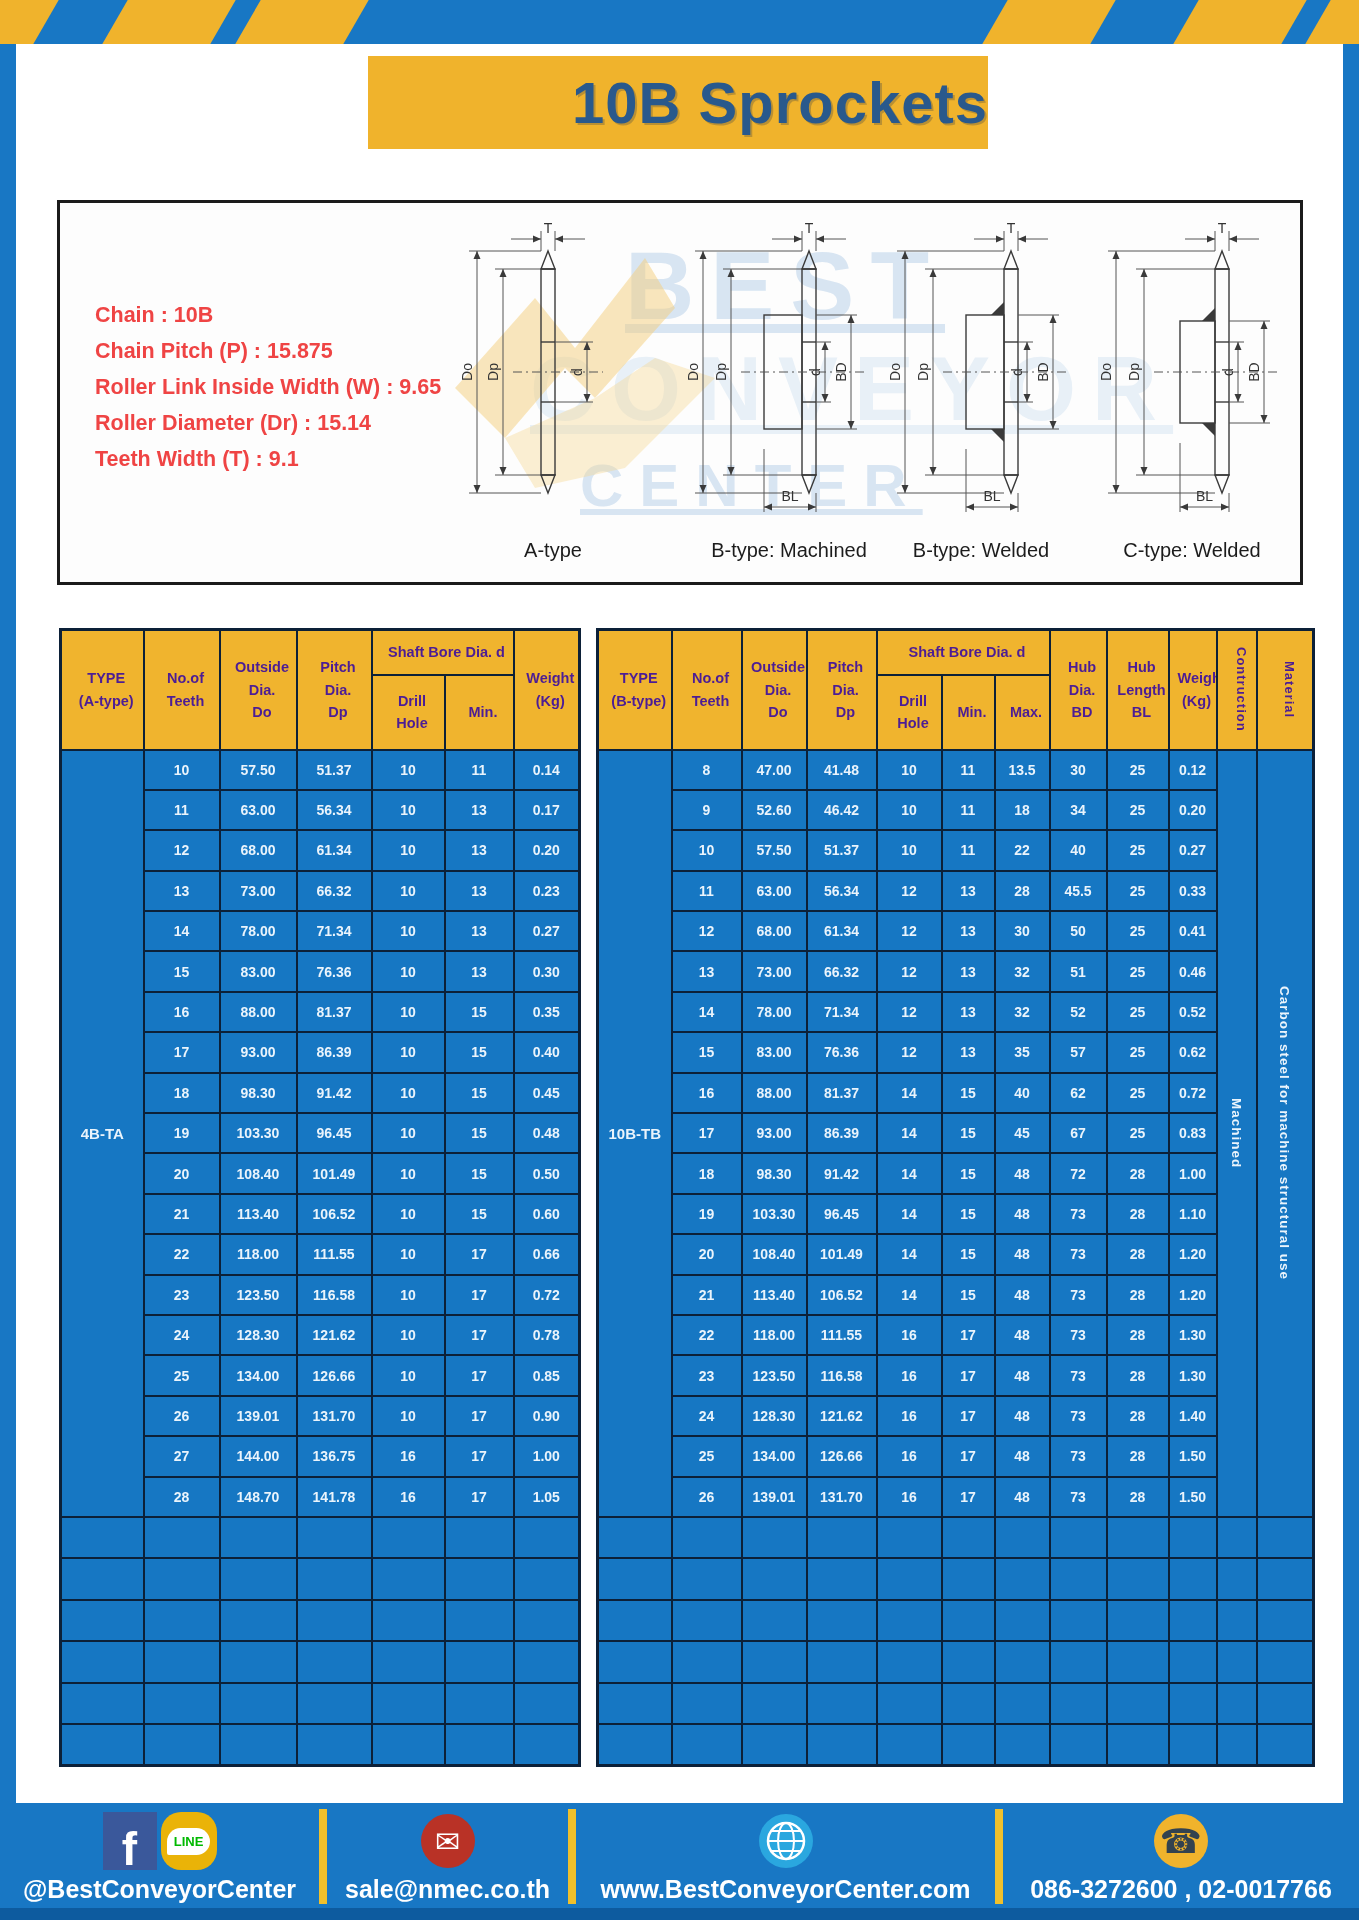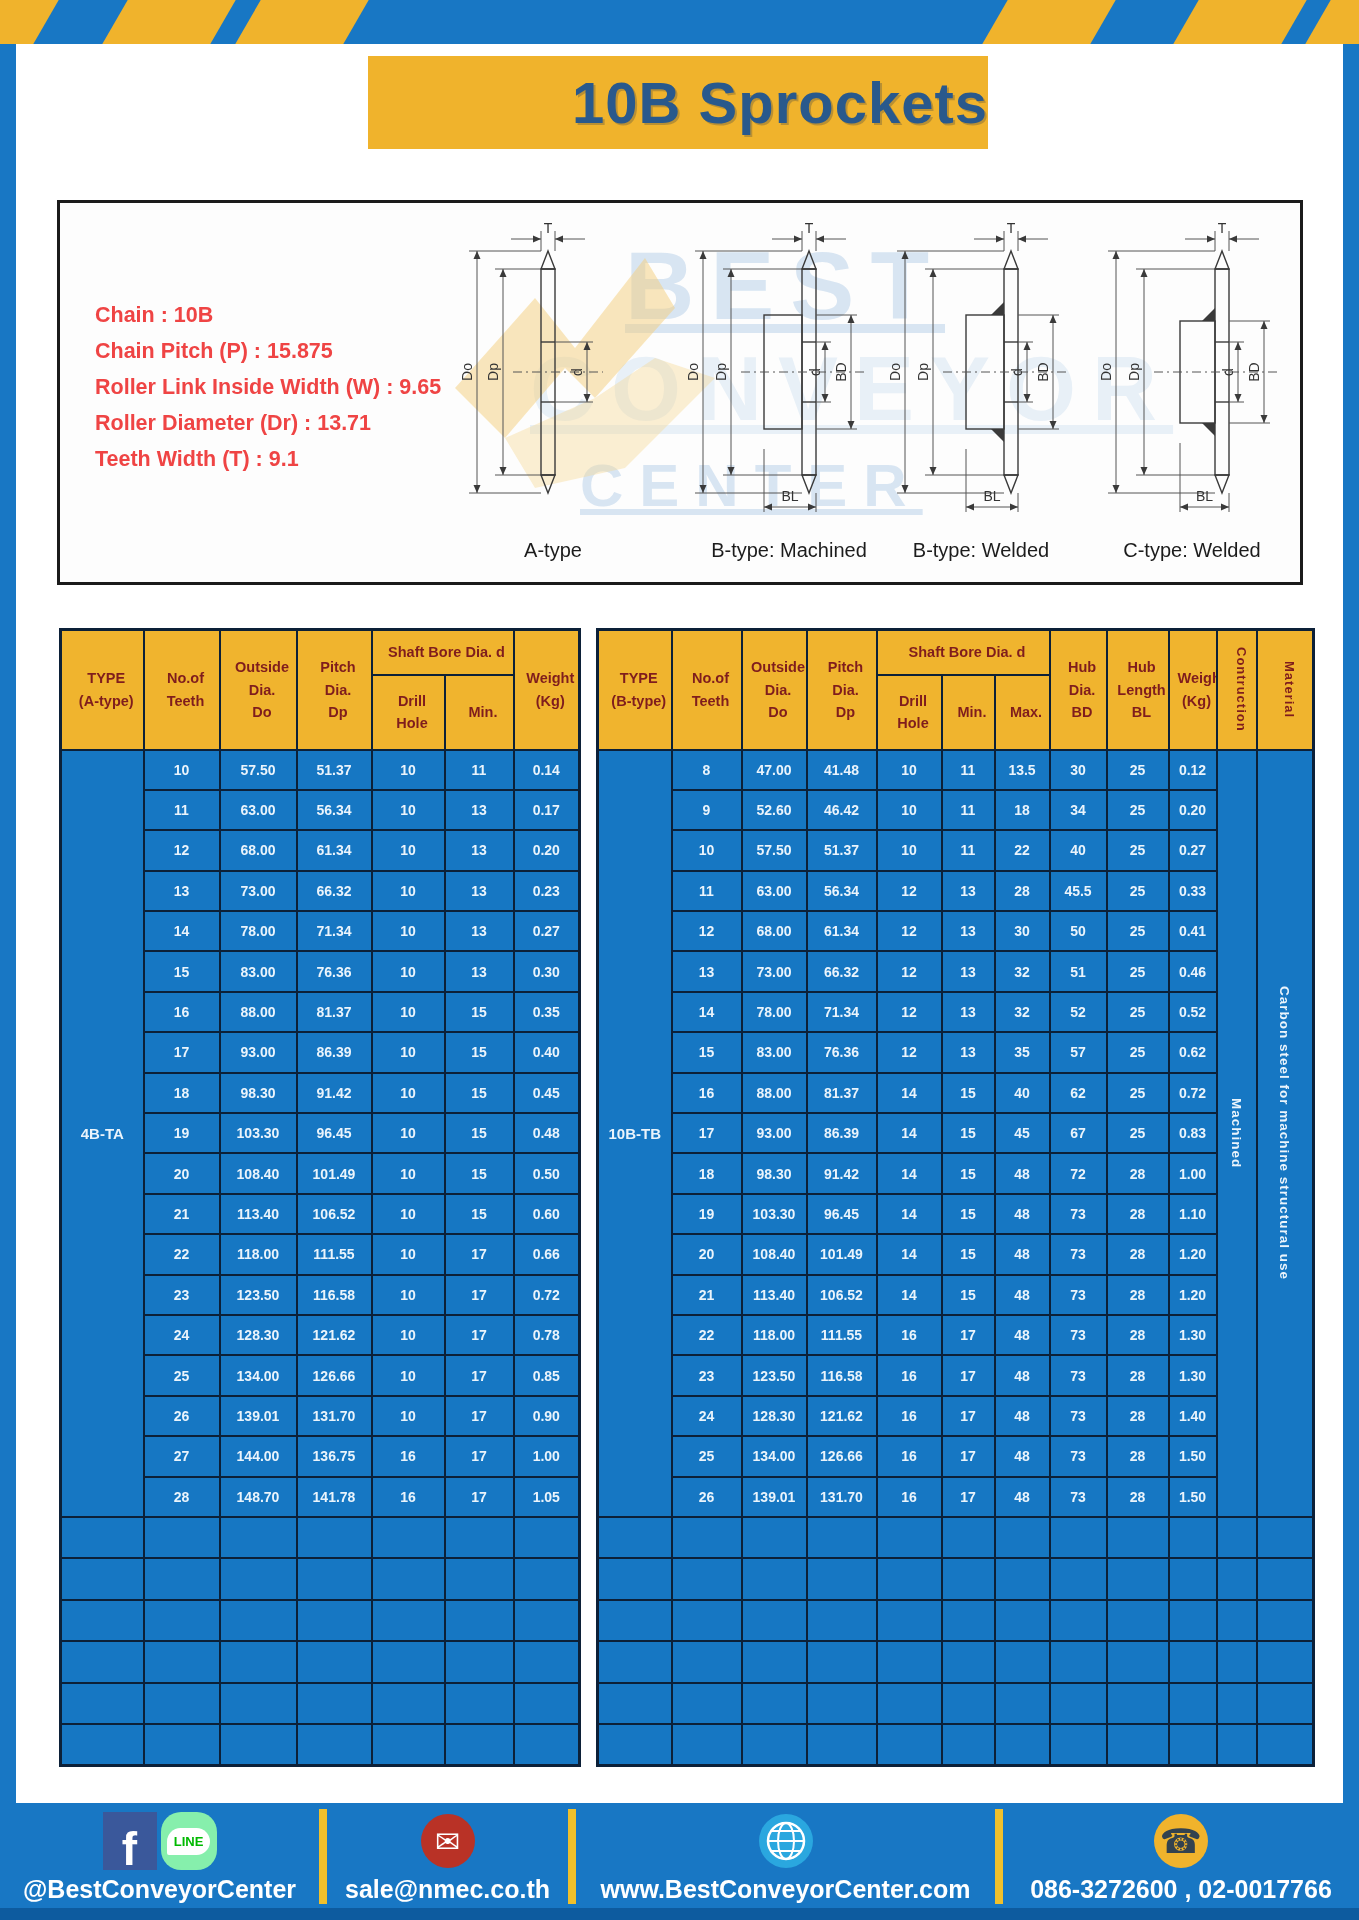--- a/index.html
+++ b/index.html
@@ -30,40 +30,40 @@
            font-family:"Liberation Sans",sans-serif;}
   .dl{stroke:#555;stroke-width:1;fill:none;}
   .dln{stroke:#3a3a3a;stroke-width:1.4;fill:none;}
   .dfill{fill:#3a3a3a;stroke:none;}
   .dt{font-size:14px;fill:#333;font-family:"Liberation Sans",sans-serif;}
   
   .sp-table{position:absolute;border-collapse:collapse;table-layout:fixed;
             border:3px solid #0c2038;}
   .sp-table th,.sp-table td{border:2px solid #0c2038;text-align:center;vertical-align:middle;
             padding:0;overflow:hidden;}
-  .sp-table th{background:#f0b42e;color:#7f1d1d;font-weight:bold;font-size:14.5px;white-space:pre-line;line-height:1.55;padding-left:8px;}
+  .sp-table th{background:#f0b42e;color:#4c1d95;font-weight:bold;font-size:14.5px;white-space:pre-line;line-height:1.55;padding-left:8px;}
   .sp-table td{background:#1677c3;color:#eaf4fc;font-size:14px;font-weight:bold;}
   .sp-table tr.h1{height:45px;} .sp-table tr.h2{height:75px;}
   .sp-table tr.dr{height:40px;} .sp-table tr.er{height:41px;}
   .sp-table td.tv{font-size:15px;}
   .sp-table th.vert-h, .sp-table td.vert{writing-mode:vertical-rl;letter-spacing:1px;font-size:13px;
             text-align:center;}
   .sp-table td.vert{font-size:13.5px;}
   #left-table-mount table{left:0;top:0;}
   .table-mount{position:absolute;top:628px;}
   
   .footer{position:absolute;left:0;top:1803px;width:1359px;height:117px;background:#1877c4;
           display:flex;align-items:stretch;}
   .fsec{display:flex;flex-direction:column;align-items:center;justify-content:flex-start;padding-top:8px;}
   .fsec .ftext{color:#ffffff;font-weight:bold;font-size:25px;margin-top:4px;white-space:nowrap;}
   .vbar{width:8px;background:#f0c02c;margin:6px 0 16px 0;}
   .ficons{display:flex;gap:4px;height:60px;align-items:center;}
   .fb-icon{width:54px;height:58px;background:#3a589b;color:#fff;font-weight:bold;font-size:46px;
            display:flex;align-items:flex-end;justify-content:center;line-height:0.9;}
-  .line-icon{width:56px;height:58px;background:#86efac;border-radius:20px;display:flex;align-items:center;justify-content:center;}
+  .line-icon{width:56px;height:58px;background:#eab308;border-radius:20px;display:flex;align-items:center;justify-content:center;}
   .line-bubble{background:#fff;border-radius:14px 14px 14px 2px;padding:6px 7px;color:#00b900;font-weight:bold;font-size:13px;}
   .round-icon{width:54px;height:54px;border-radius:50%;display:flex;align-items:center;justify-content:center;}
   .email-icon{background:#b93226;color:#fff;font-size:30px;}
   .globe-icon{background:#2aa7df;}
   .phone-icon{background:#f0b32c;color:#33424f;font-size:34px;}
   .bottom-strip{position:absolute;left:0;top:1908px;width:1359px;height:12px;background:#0d5b9f;}
   .sec1{width:319px;} .sec2{width:241px;} .sec3{width:419px;} .sec4{flex:1;}
 </style>
 </head>
 <body>
@@ -91,21 +91,21 @@
     <div class="wm wm3">CENTER</div>
     <svg class="wm-bird" width="330" height="270" viewBox="0 0 330 270">
       <polygon points="40,150 120,60 160,110 230,20 260,70 180,160 150,130 90,200" fill="#f5cf7d"></polygon>
       <polygon points="90,200 180,160 240,120 300,140 210,230 120,250" fill="#f6d893" opacity="0.8"></polygon>
     </svg>
 
     <div class="specs">
       <div class="spec-line">Chain  :  10B</div>
       <div class="spec-line">Chain Pitch (P)  :  15.875</div>
       <div class="spec-line">Roller Link Inside Width (W) : 9.65</div>
-      <div class="spec-line">Roller Diameter (Dr)  : 13.71</div>
+      <div class="spec-line">Roller Diameter (Dr)  : 15.14</div>
       <div class="spec-line">Teeth Width (T)  :  9.1</div>
     </div>
 
     <div class="diag" id="diag-a" style="left:393px"><svg width="200" height="312" viewBox="0 0 200 312">
           <rect x="88" y="52" width="14" height="206" class="dln"></rect>
           <polygon points="88,52 102,52 95,34" class="dln"></polygon>
           <polygon points="88,258 102,258 95,276" class="dln"></polygon>
           <line x1="88" y1="125" x2="102" y2="125" class="dln"></line>
           <line x1="88" y1="185" x2="102" y2="185" class="dln"></line>
           <line x1="60" y1="155" x2="150" y2="155" class="dl" stroke-dasharray="9 4 2 4"></line>

